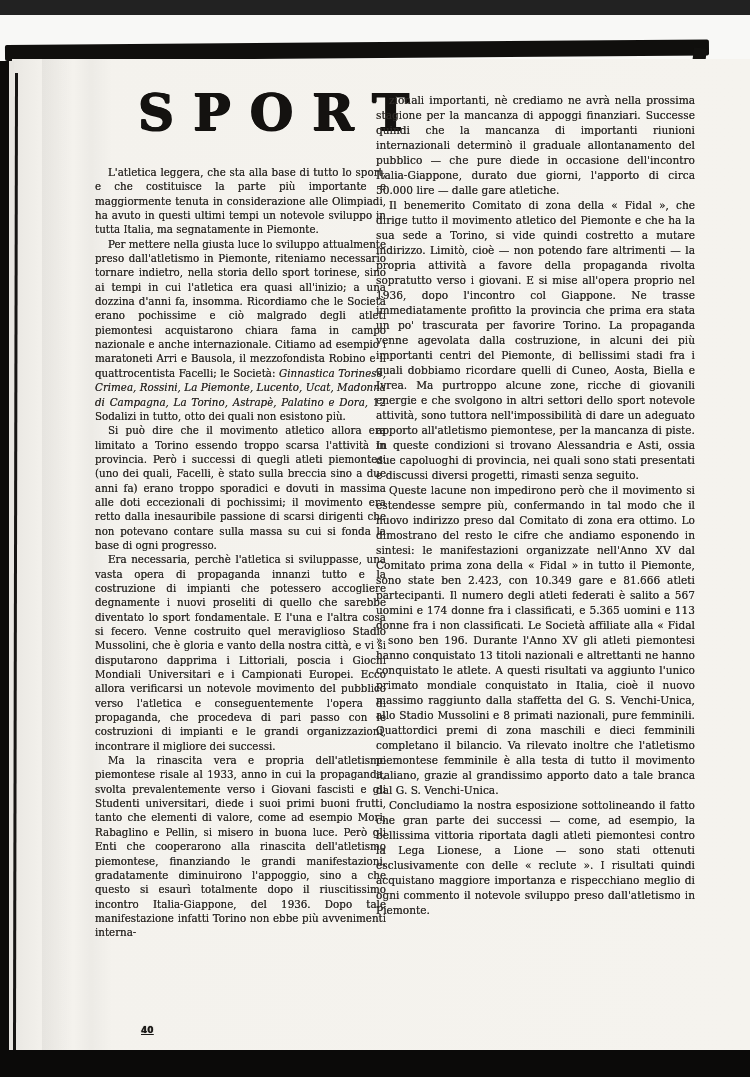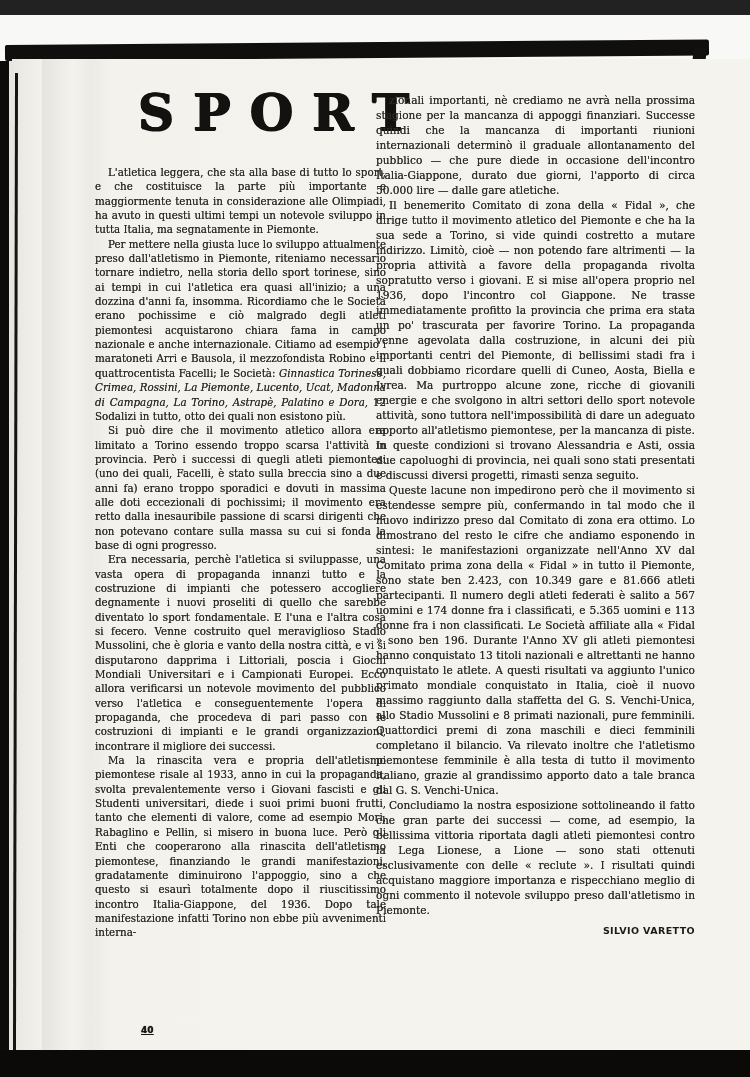--- a/index.html
+++ b/index.html
@@ -77,21 +77,20 @@
       <p>Si può dire che il movimento atletico allora era limitato a Torino essendo troppo scarsa l'attività in provincia. Però i successi di quegli atleti piemontesi (uno dei quali, Facelli, è stato sulla breccia sino a due anni fa) erano troppo sporadici e dovuti in massima alle doti eccezionali di pochissimi; il movimento era retto dalla inesauribile passione di scarsi dirigenti che non potevano contare sulla massa su cui si fonda la base di ogni progresso.</p>
       <p>Era necessaria, perchè l'atletica si sviluppasse, una vasta opera di propaganda innanzi tutto e la costruzione di impianti che potessero accogliere degnamente i nuovi proseliti di quello che sarebbe diventato lo sport fondamentale. E l'una e l'altra cosa si fecero. Venne costruito quel meraviglioso Stadio Mussolini, che è gloria e vanto della nostra città, e vi si disputarono dapprima i Littoriali, poscia i Giochi Mondiali Universitari e i Campionati Europei. Ecco allora verificarsi un notevole movimento del pubblico verso l'atletica e conseguentemente l'opera di propaganda, che procedeva di pari passo con le costruzioni di impianti e le grandi organizzazioni, incontrare il migliore dei successi.</p>
       <p>Ma la rinascita vera e propria dell'atletismo piemontese risale al 1933, anno in cui la propaganda, svolta prevalentemente verso i Giovani fascisti e gli Studenti universitari, diede i suoi primi buoni frutti, tanto che elementi di valore, come ad esempio Mori, Rabaglino e Pellin, si misero in buona luce. Però gli Enti che cooperarono alla rinascita dell'atletismo piemontese, finanziando le grandi manifestazioni, gradatamente diminuirono l'appoggio, sino a che questo si esaurì totalmente dopo il riuscitissimo incontro Italia-Giappone, del 1936. Dopo tale manifestazione infatti Torino non ebbe più avvenimenti interna-</p>
     </div>
 
     <div class="col col-right">
       <p>zionali importanti, nè crediamo ne avrà nella prossima stagione per la mancanza di appoggi finanziari. Successe quindi che la mancanza di importanti riunioni internazionali determinò il graduale allontanamento del pubblico — che pure diede in occasione dell'incontro Italia-Giappone, durato due giorni, l'apporto di circa 50.000 lire — dalle gare atletiche.</p>
       <p>Il benemerito Comitato di zona della « Fidal », che dirige tutto il movimento atletico del Piemonte e che ha la sua sede a Torino, si vide quindi costretto a mutare indirizzo. Limitò, cioè — non potendo fare altrimenti — la propria attività a favore della propaganda rivolta sopratutto verso i giovani. E si mise all'opera proprio nel 1936, dopo l'incontro col Giappone. Ne trasse immediatamente profitto la provincia che prima era stata un po' trascurata per favorire Torino. La propaganda venne agevolata dalla costruzione, in alcuni dei più importanti centri del Piemonte, di bellissimi stadi fra i quali dobbiamo ricordare quelli di Cuneo, Aosta, Biella e Ivrea. Ma purtroppo alcune zone, ricche di giovanili energie e che svolgono in altri settori dello sport notevole attività, sono tuttora nell'impossibilità di dare un adeguato apporto all'atletismo piemontese, per la mancanza di piste. In queste condizioni si trovano Alessandria e Asti, ossia due capoluoghi di provincia, nei quali sono stati presentati e discussi diversi progetti, rimasti senza seguito.</p>
       <p>Queste lacune non impedirono però che il movimento si estendesse sempre più, confermando in tal modo che il nuovo indirizzo preso dal Comitato di zona era ottimo. Lo dimostrano del resto le cifre che andiamo esponendo in sintesi: le manifestazioni organizzate nell'Anno XV dal Comitato prima zona della « Fidal » in tutto il Piemonte, sono state ben 2.423, con 10.349 gare e 81.666 atleti partecipanti. Il numero degli atleti federati è salito a 567 uomini e 174 donne fra i classificati, e 5.365 uomini e 113 donne fra i non classificati. Le Società affiliate alla « Fidal » sono ben 196. Durante l'Anno XV gli atleti piemontesi hanno conquistato 13 titoli nazionali e altrettanti ne hanno conquistato le atlete. A questi risultati va aggiunto l'unico primato mondiale conquistato in Italia, cioè il nuovo massimo raggiunto dalla staffetta del G. S. Venchi-Unica, allo Stadio Mussolini e 8 primati nazionali, pure femminili. Quattordici premi di zona maschili e dieci femminili completano il bilancio. Va rilevato inoltre che l'atletismo piemontese femminile è alla testa di tutto il movimento italiano, grazie al grandissimo apporto dato a tale branca dal G. S. Venchi-Unica.</p>
       <p>Concludiamo la nostra esposizione sottolineando il fatto che gran parte dei successi — come, ad esempio, la bellissima vittoria riportata dagli atleti piemontesi contro la Lega Lionese, a Lione — sono stati ottenuti esclusivamente con delle « reclute ». I risultati quindi acquistano maggiore importanza e rispecchiano meglio di ogni commento il notevole sviluppo preso dall'atletismo in Piemonte.</p>
-      <div class="signature">SILVIO VARETTO</div>
     </div>
 
     <div class="page-number">40</div>
   </div>
 
   <div class="edge-sliver"></div>
   <div class="edge-line"></div>
   <div class="bottom-band"></div>
 
 </div>

